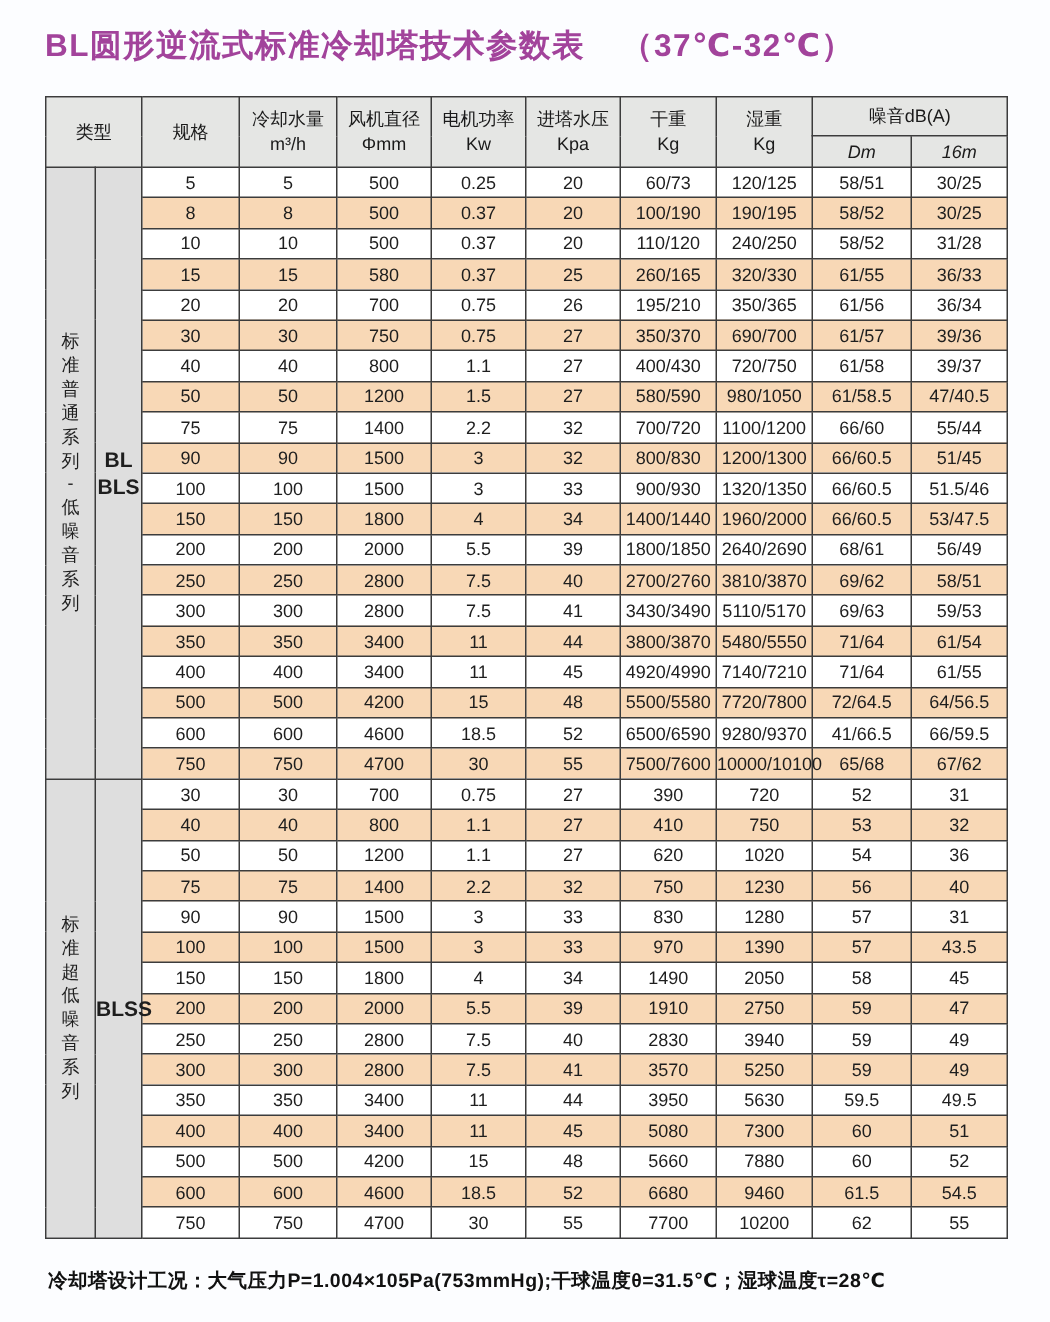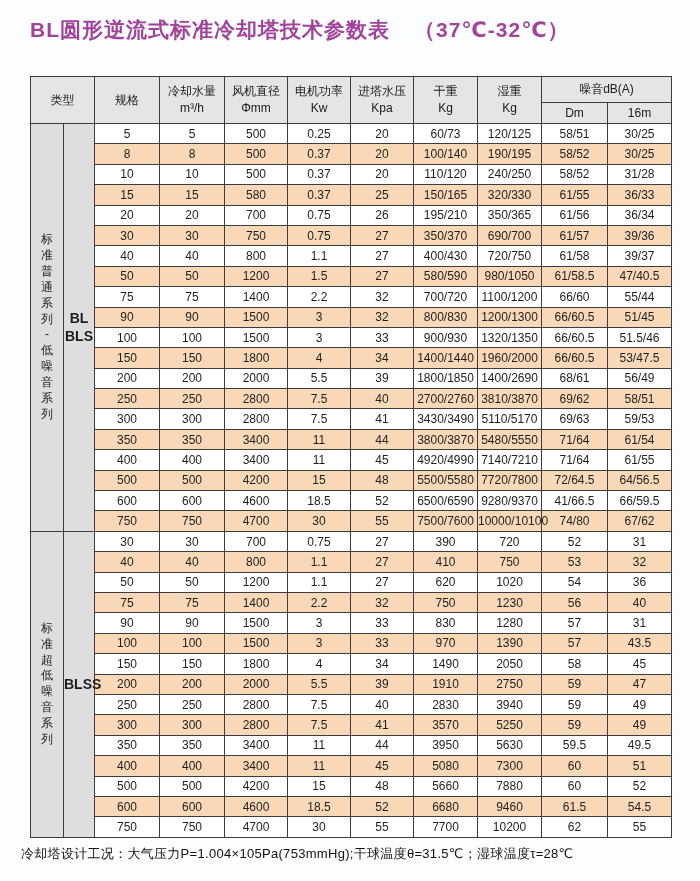--- a/index.html
+++ b/index.html
@@ -12,48 +12,48 @@
   .page { position:relative; width:700px; height:881px; overflow:hidden; }
 
   .title {
     position:absolute; left:30px; top:16px; margin:0;
     font-size:21px; font-weight:bold; color:#a2439b;
     letter-spacing:1px; white-space:nowrap;
   }
   .title .range { margin-left:24px; }
 
   table.spec {
-    position:absolute; left:30px; top:76px;
+    position:absolute; left:30px; top:64px;
     width:642px; border-collapse:collapse; table-layout:fixed;
   }
   .spec th, .spec td {
     border:1px solid #3c3c3c;
     text-align:center; vertical-align:middle;
     padding:0;
   }
   .spec thead th {
     background:#e5e6e4; font-size:12px; font-weight:normal;
     color:#1a1a1a;
   }
   .spec thead tr.h1 th { height:25px; }
-  .spec thead tr.h2 th { height:20px; }
+  .spec thead tr.h2 th { height:20px;font-style:italic; }
   .spec thead th .u { line-height:1.45; }
   .spec tbody td {
     font-size:12px; height:19.4px; line-height:1;
     background:#fff;
   }
   .spec tbody tr.alt td { background:#f8d8b6; }
   .spec tbody td.series-cell,
   .spec tbody td.code-cell { background:#dedede; }
   .vtext span { display:block; font-size:12px; line-height:1.32; }
   .code-cell div { font-size:14px; line-height:1.3;font-weight:bold; }
 
   .note {
-    position:absolute; left:21px; top:832px;
-    font-size:13px; font-weight:normal; color:#111;
+    position:absolute; left:32px; top:832px;
+    font-size:13px; font-weight:bold; color:#111;
     white-space:nowrap; letter-spacing:0.3px;
   }
 </style>
 </head>
 <body>
 
 <div class="page">
 
   <h1 class="title"><span>BL圆形逆流式标准冷却塔技术参数表</span><span class="range">（37℃-32℃）</span></h1>
 
@@ -137,21 +137,21 @@
           <td>120/125</td>
           <td>58/51</td>
           <td>30/25</td>
         </tr>
         <tr class="alt">
           <td>8</td>
           <td>8</td>
           <td>500</td>
           <td>0.37</td>
           <td>20</td>
-          <td>100/140</td>
+          <td>100/190</td>
           <td>190/195</td>
           <td>58/52</td>
           <td>30/25</td>
         </tr>
         <tr>
           <td>10</td>
           <td>10</td>
           <td>500</td>
           <td>0.37</td>
           <td>20</td>
@@ -159,21 +159,21 @@
           <td>240/250</td>
           <td>58/52</td>
           <td>31/28</td>
         </tr>
         <tr class="alt">
           <td>15</td>
           <td>15</td>
           <td>580</td>
           <td>0.37</td>
           <td>25</td>
-          <td>150/165</td>
+          <td>260/165</td>
           <td>320/330</td>
           <td>61/55</td>
           <td>36/33</td>
         </tr>
         <tr>
           <td>20</td>
           <td>20</td>
           <td>700</td>
           <td>0.75</td>
           <td>26</td>
@@ -259,21 +259,21 @@
           <td>66/60.5</td>
           <td>53/47.5</td>
         </tr>
         <tr>
           <td>200</td>
           <td>200</td>
           <td>2000</td>
           <td>5.5</td>
           <td>39</td>
           <td>1800/1850</td>
-          <td>1400/2690</td>
+          <td>2640/2690</td>
           <td>68/61</td>
           <td>56/49</td>
         </tr>
         <tr class="alt">
           <td>250</td>
           <td>250</td>
           <td>2800</td>
           <td>7.5</td>
           <td>40</td>
           <td>2700/2760</td>
@@ -337,21 +337,21 @@
           <td>66/59.5</td>
         </tr>
         <tr class="alt">
           <td>750</td>
           <td>750</td>
           <td>4700</td>
           <td>30</td>
           <td>55</td>
           <td>7500/7600</td>
           <td>10000/10100</td>
-          <td>74/80</td>
+          <td>65/68</td>
           <td>67/62</td>
         </tr>
         <tr>
           <td rowspan="15" class="series-cell">
             <div class="vtext">
               <span>标</span>
               <span>准</span>
               <span>超</span>
               <span>低</span>
               <span>噪</span>

